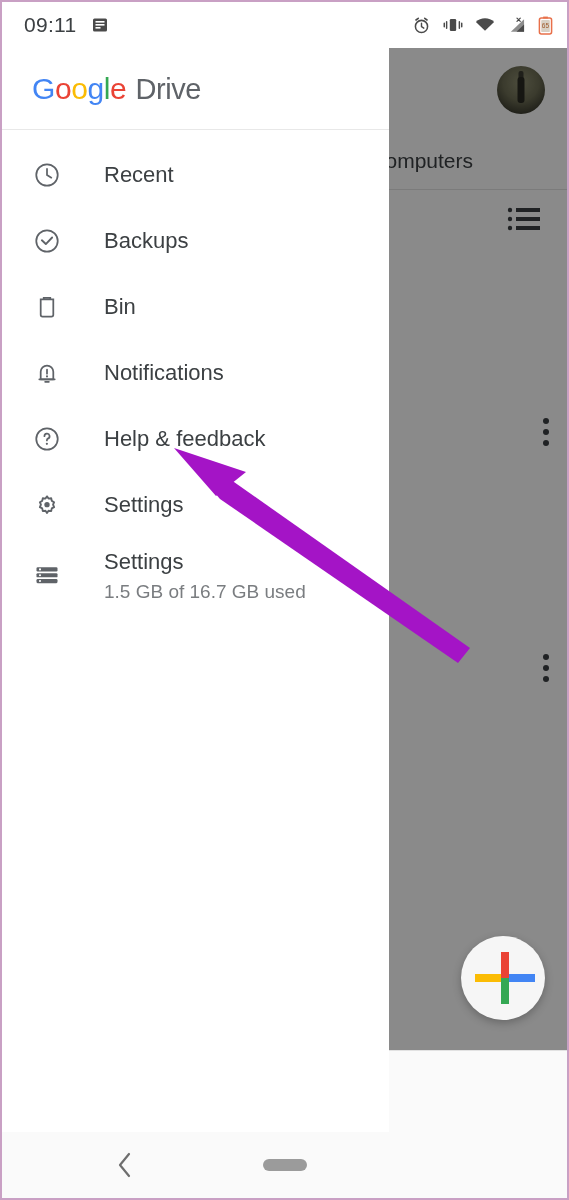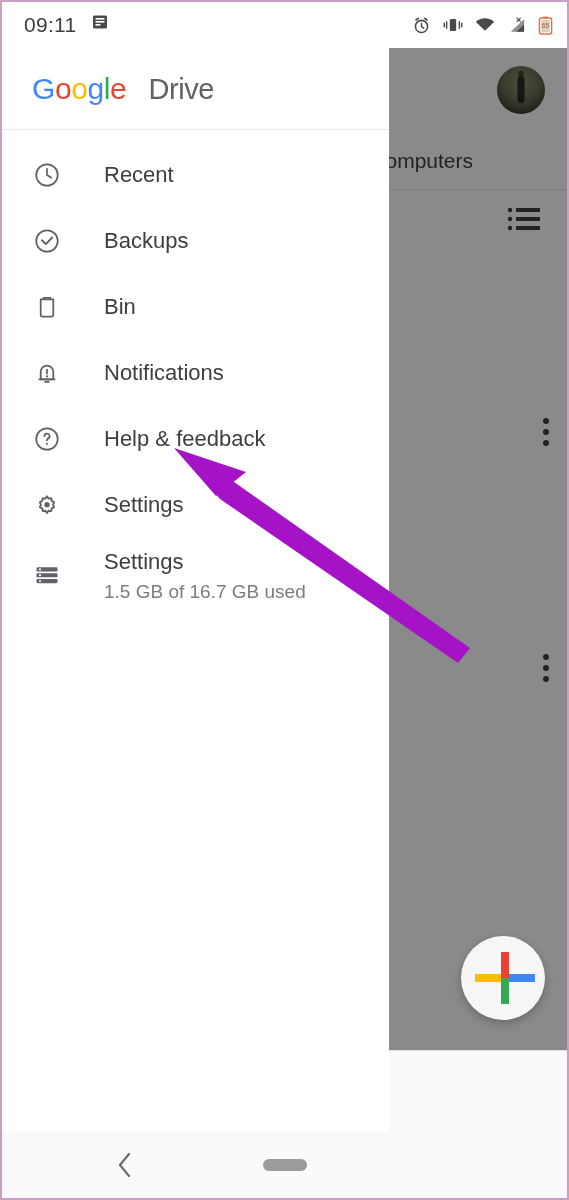--- a/index.html
+++ b/index.html
@@ -23,21 +23,21 @@
     position:absolute; top:0; left:0; right:0; height:46px;
     background:#ffffff;
     display:flex; align-items:center;
     padding:0 14px 0 22px;
     z-index:60;
   }
   .status-time {
     font-size:21px; color:#3c4043; letter-spacing:.3px;
     font-family:"Liberation Sans", sans-serif;
   }
-  .status-left { display:flex; align-items:flex-start; gap:14px; }
+  .status-left { display:flex; align-items:center; gap:14px; }
   .status-right { margin-left:auto; display:flex; align-items:center; gap:12px; }
   .sicon { display:block; }
 
   
   .app-bg {
     position:absolute; top:46px; left:0; right:0; bottom:66px;
     background:#ffffff;
     overflow:hidden;
   }
   .app-scrim {
@@ -149,21 +149,21 @@
     position:absolute; top:46px; left:0; width:387px; bottom:66px;
     background:#ffffff; z-index:40; overflow:hidden;
   }
   .drawer-header{
     height:82px; display:flex; align-items:center; padding-left:30px;
     border-bottom:1px solid #e8e8e8;
   }
   .logo{font-size:30px; letter-spacing:-.4px; white-space:nowrap;}
   .logo .b{color:#4285f4;} .logo .r{color:#ea4335;}
   .logo .y{color:#fbbc04;} .logo .g{color:#34a853;}
-  .logo .drive{color:#5f6368; margin-left:22px; font-size:29px;}
+  .logo .drive{color:#5f6368; margin-left:9px; font-size:29px;}
   .menu{padding-top:12px;}
   .menu-item{
     height:66px; display:flex; align-items:center; padding-left:30px; gap:42px;
   }
   .menu-item .label{font-size:22px; color:#3c4043;}
   .mi-icon{width:30px;height:30px;display:flex;align-items:center;justify-content:center;}
   .storage-item{height:76px; align-items:flex-start; padding-top:10px;}
   .storage-text .t{font-size:22px;color:#3c4043;line-height:28px;}
   .storage-text .s{font-size:19px;color:#7a7d80;line-height:28px;margin-top:2px;}
 

